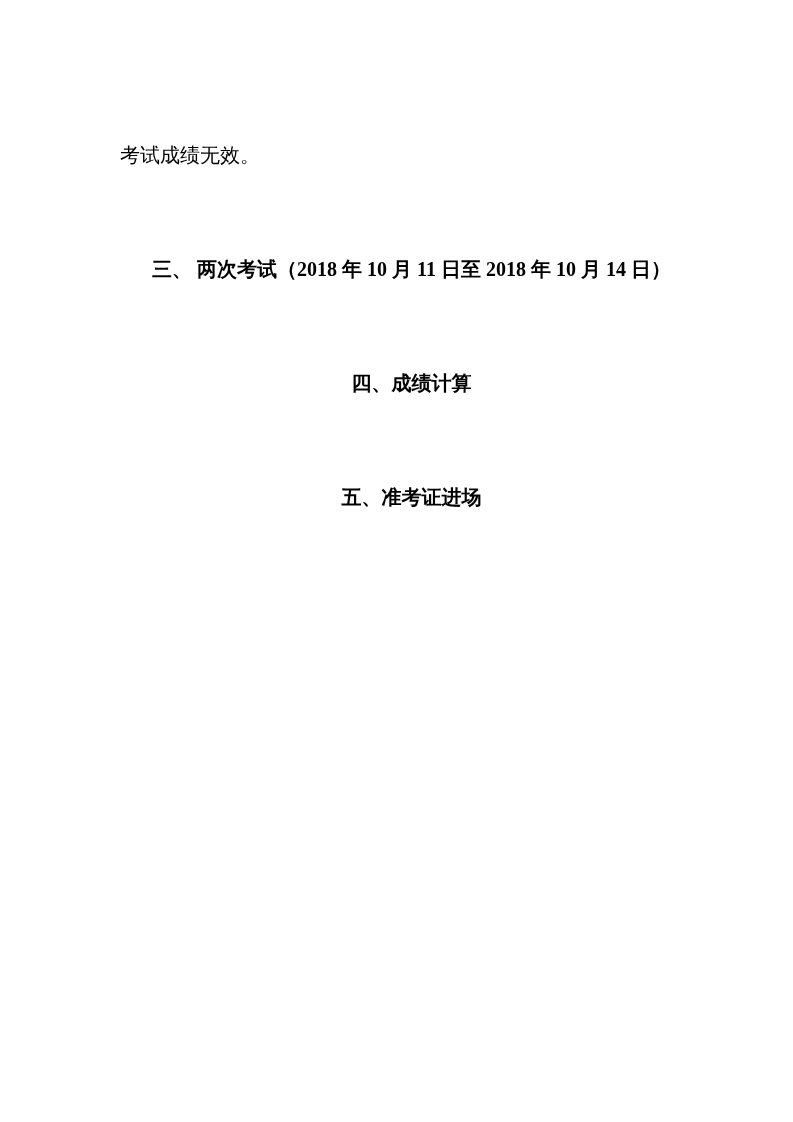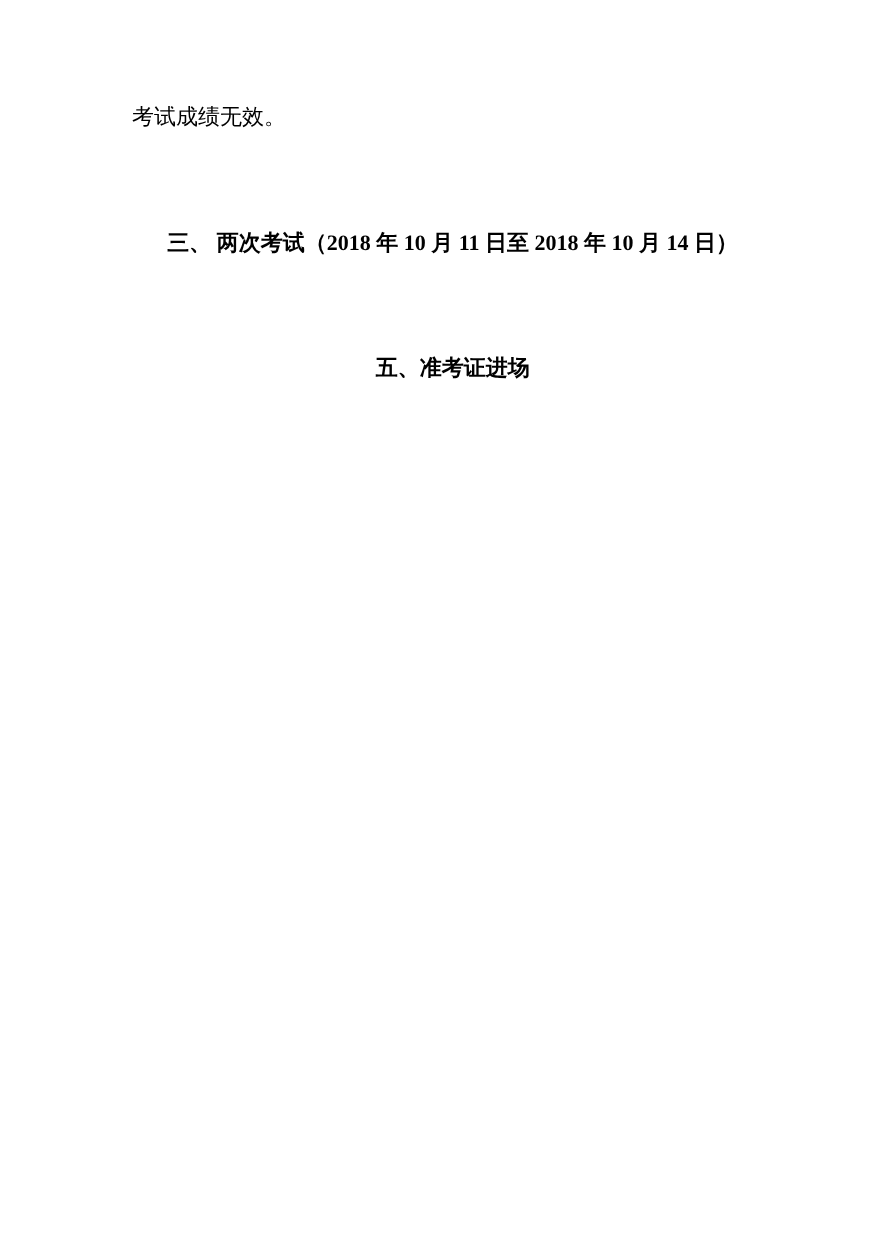--- a/index.html
+++ b/index.html
@@ -26,20 +26,21 @@
     text-align: justify;
   }
   p, h3 {
     margin: 0;
     padding: 0;
     font-size: 20px;
     line-height: 38px;
   }
   .para {
     text-indent: 2em;
+    margin-top: 48px;
   }
   .no-indent {
     text-indent: 0;
   }
   .heading {
     font-weight: bold;
     text-indent: 2em;
     text-align: center;
     white-space: pre-wrap;
   }
@@ -61,20 +62,23 @@
 
     <p class="para no-indent">
       <span>考试成绩无效。</span>
     </p>
 
     <h3 class="heading heading-spaced">
       <span>三、 两次考试（2018 年 10 月 11 日至 2018 年 10 月 14 日）</span>
     </h3>
 
 
+    <h3 class="heading">
+      <span>四、成绩计算</span>
+    </h3>
 
 
     <h3 class="heading">
       <span>五、准考证进场</span>
     </h3>
 
 
   </div>
 </div>
 

